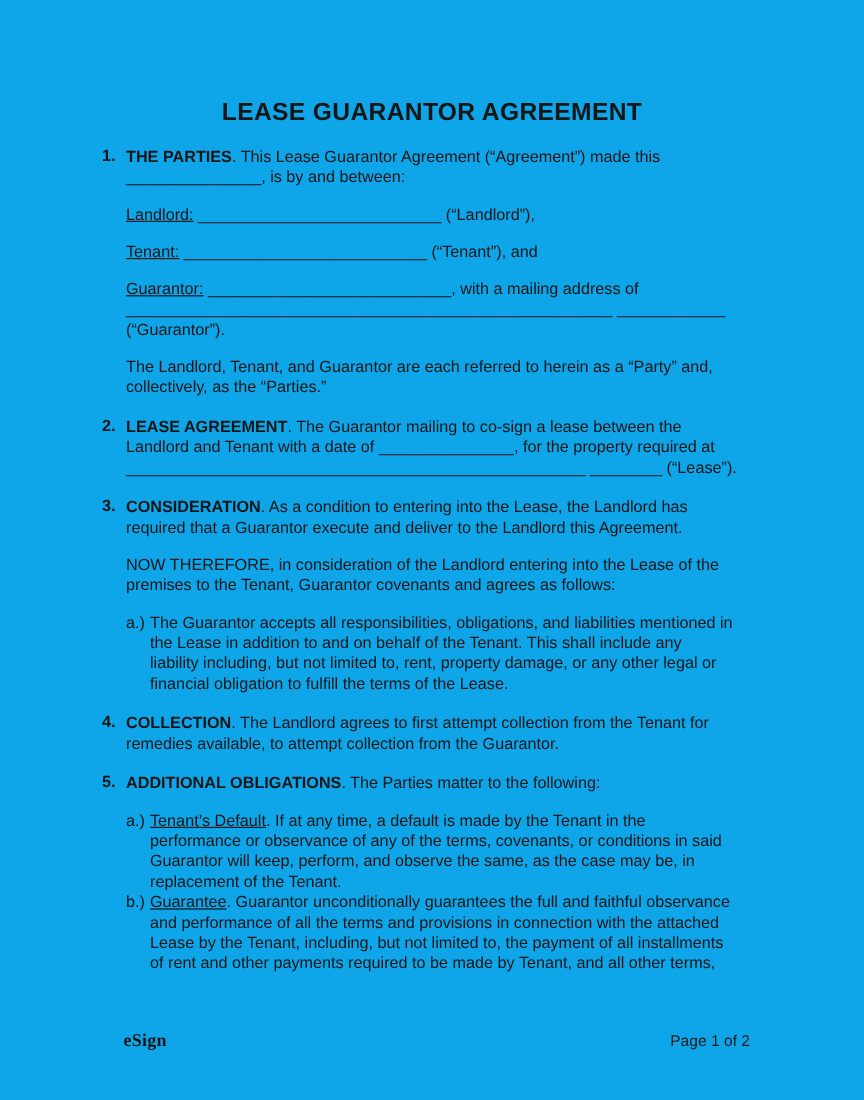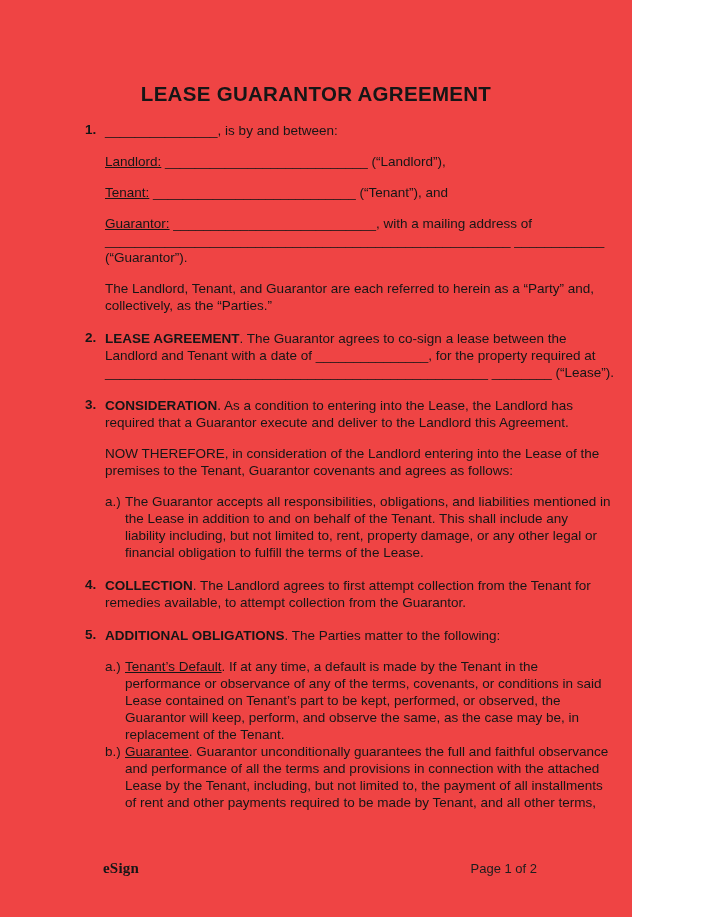--- a/index.html
+++ b/index.html
@@ -1,19 +1,19 @@
 <!DOCTYPE html>
 <html><head>
 <meta charset="utf-8">
 <style>
   html,body{margin:0;padding:0;background:#ffffff;}
   .page{
     position:relative;
-    width:632px;height:917px;
-    background:#ef4444;
+    width:720px;height:917px;
+    background:#0ea5e9;
     font-family:"Liberation Sans",sans-serif;
     font-size:13.5px;
     color:#161616;
     overflow:hidden;
   }
   .doc-title{
     margin:82px 0 0 0;
     text-align:center;
     font-size:20.5px;
     font-weight:bold;
@@ -45,20 +45,21 @@
 
 <div class="page">
 
   <div class="doc-title">LEASE GUARANTOR AGREEMENT</div>
 
   <div class="content">
 
     <div class="sec">
       <div class="num">1.</div>
       <div class="body">
+        <div class="pline"><span class="phead">THE PARTIES</span><span>. This Lease Guarantor Agreement (“Agreement”) made this</span></div>
         <div class="pline">_______________, is by and between:</div>
 
         <div class="pgroup indent">
           <div class="pline"><span class="ulab">Landlord:</span><span> ___________________________ (“Landlord”),</span></div>
         </div>
         <div class="pgroup indent">
           <div class="pline"><span class="ulab">Tenant:</span><span> ___________________________ (“Tenant”), and</span></div>
         </div>
         <div class="pgroup indent">
           <div class="pline"><span class="ulab">Guarantor:</span><span> ___________________________, with a mailing address of</span></div>
@@ -69,21 +70,21 @@
         <div class="pgroup">
           <div class="pline">The Landlord, Tenant, and Guarantor are each referred to herein as a “Party” and,</div>
           <div class="pline">collectively, as the “Parties.”</div>
         </div>
       </div>
     </div>
 
     <div class="sec">
       <div class="num">2.</div>
       <div class="body">
-        <div class="pline"><span class="phead">LEASE AGREEMENT</span><span>. The Guarantor agrees to co-sign a lease between the</span></div>
+        <div class="pline"><span class="phead">LEASE AGREEMENT</span><span>. The Guarantor mailing to co-sign a lease between the</span></div>
         <div class="pline">Landlord and Tenant with a date of _______________, for the property required at</div>
         <div class="pline">___________________________________________________ ________ (“Lease”).</div>
       </div>
     </div>
 
     <div class="sec">
       <div class="num">3.</div>
       <div class="body">
         <div class="pline"><span class="phead">CONSIDERATION</span><span>. As a condition to entering into the Lease, the Landlord has</span></div>
         <div class="pline">required that a Guarantor execute and deliver to the Landlord this Agreement.</div>
@@ -116,21 +117,20 @@
     <div class="sec">
       <div class="num">5.</div>
       <div class="body">
         <div class="pline"><span class="phead">ADDITIONAL OBLIGATIONS</span><span>. The Parties matter to the following:</span></div>
 
         <div class="pgroup sub">
           <div class="letter">a.)</div>
           <div class="sbody">
             <div class="pline"><span class="ulab">Tenant’s Default</span><span>. If at any time, a default is made by the Tenant in the</span></div>
             <div class="pline">performance or observance of any of the terms, covenants, or conditions in said</div>
-            <div class="pline">Lease contained on Tenant’s part to be kept, performed, or observed, the</div>
             <div class="pline">Guarantor will keep, perform, and observe the same, as the case may be, in</div>
             <div class="pline">replacement of the Tenant.</div>
           </div>
         </div>
 
         <div class="sub">
           <div class="letter">b.)</div>
           <div class="sbody">
             <div class="pline"><span class="ulab">Guarantee</span><span>. Guarantor unconditionally guarantees the full and faithful observance</span></div>
             <div class="pline">and performance of all the terms and provisions in connection with the attached</div>

